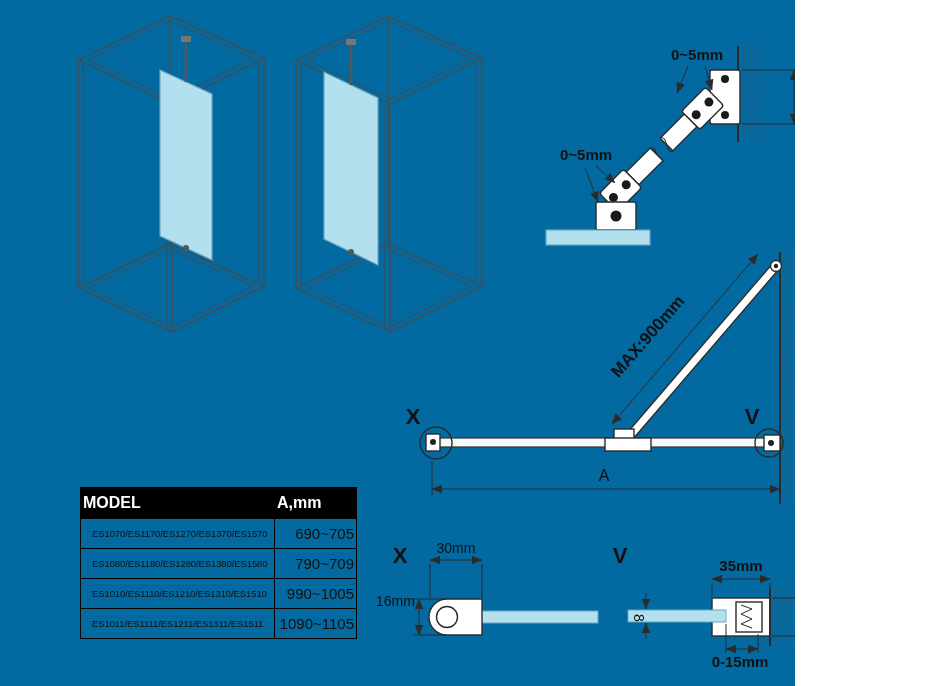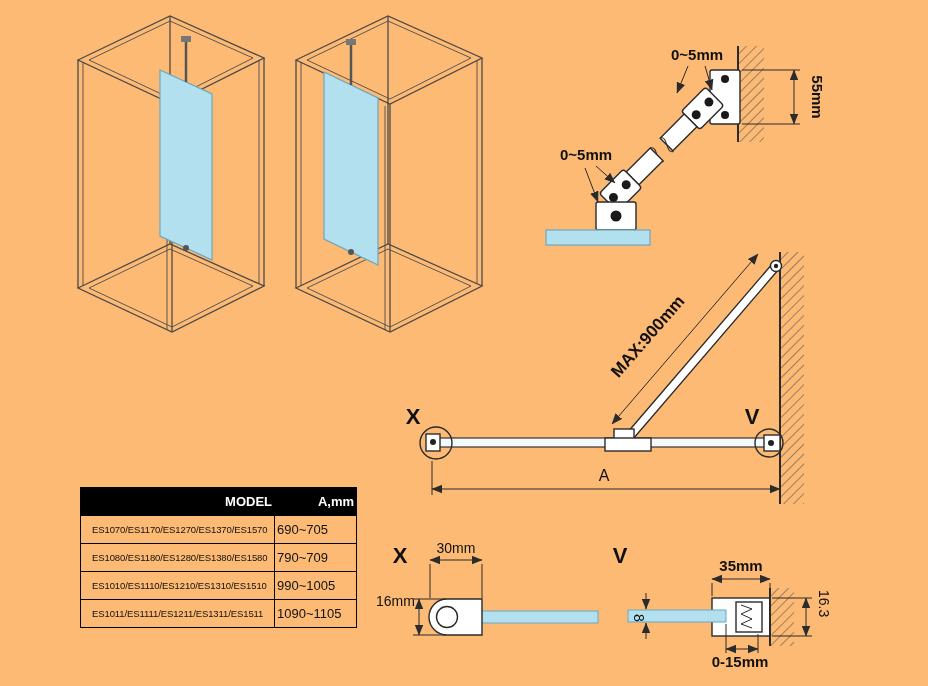--- a/index.html
+++ b/index.html
@@ -1,43 +1,43 @@
 <!DOCTYPE html>
 <html><head>
 <meta charset="utf-8">
 <style>
   *{margin:0;padding:0;box-sizing:border-box}
   html,body{background:#fff}
   body{font-family:"Liberation Sans",sans-serif}
-  .canvas{position:relative;width:928px;height:686px;background:#fdba74;overflow:hidden}
+  .canvas{position:relative;width:795px;height:686px;background:#0369a1;overflow:hidden}
   .canvas svg{position:absolute;left:0;top:0}
 
   
   .ln{fill:none;stroke:#2b2b2b;stroke-width:1.4}
   .thin{fill:none;stroke:#2b2b2b;stroke-width:1}
   .fillw{fill:#fff;stroke:#2b2b2b;stroke-width:1.4}
   .dim{fill:none;stroke:#2b2b2b;stroke-width:1}
   .frame{fill:none;stroke:#4a4a4a;stroke-width:1.3}
   .framethin{fill:none;stroke:#4a4a4a;stroke-width:0.9}
 
   
   text{font-family:"Liberation Sans",sans-serif;fill:#111}
   .dimtxt{font-size:14px}
   .dimb{font-size:15px;font-weight:bold}
   .big{font-size:22px;font-weight:bold}
   .maxt{font-size:17px;font-weight:bold}
 
   
   .spec-table{position:absolute;left:80px;top:487px;width:277px}
   .spec-table table{width:100%;border-collapse:collapse;table-layout:fixed}
-  .spec-table th{background:#000;color:#fff;font-size:13px;font-weight:bold;padding:6px 2px;border:1px solid #000;text-align:right}
+  .spec-table th{background:#000;color:#fff;font-size:16px;font-weight:bold;padding:6px 2px;border:1px solid #000;text-align:left}
   .spec-table th.model-col{width:194px}
   .spec-table td{border:1px solid #000;font-size:9.5px;color:#111;padding:6px 2px;letter-spacing:-0.1px}
   .spec-table td.model{padding-left:11px}
-  .spec-table td.aval{text-align:left;font-size:13px;letter-spacing:0}
+  .spec-table td.aval{text-align:right;font-size:15px;letter-spacing:0}
 </style>
 </head>
 <body>
 
 <div class="canvas">
 
 <svg width="928" height="686" viewBox="0 0 928 686">
   <defs>
     <marker id="arr" viewBox="0 0 10 8" markerWidth="11" markerHeight="9" refX="9.5" refY="4" orient="auto-start-reverse" markerUnits="userSpaceOnUse">
       <path d="M0,0 L10,4 L0,8 Z" fill="#2b2b2b"></path>

